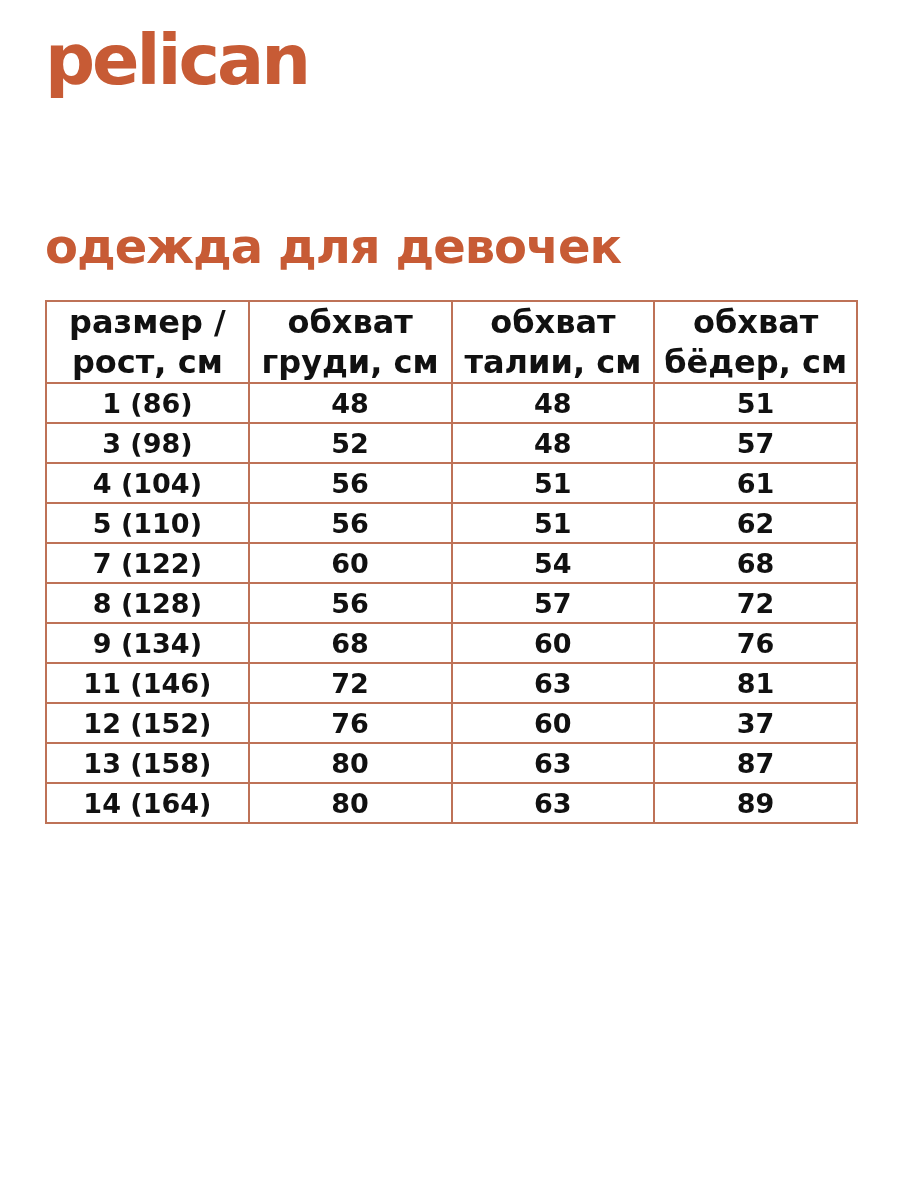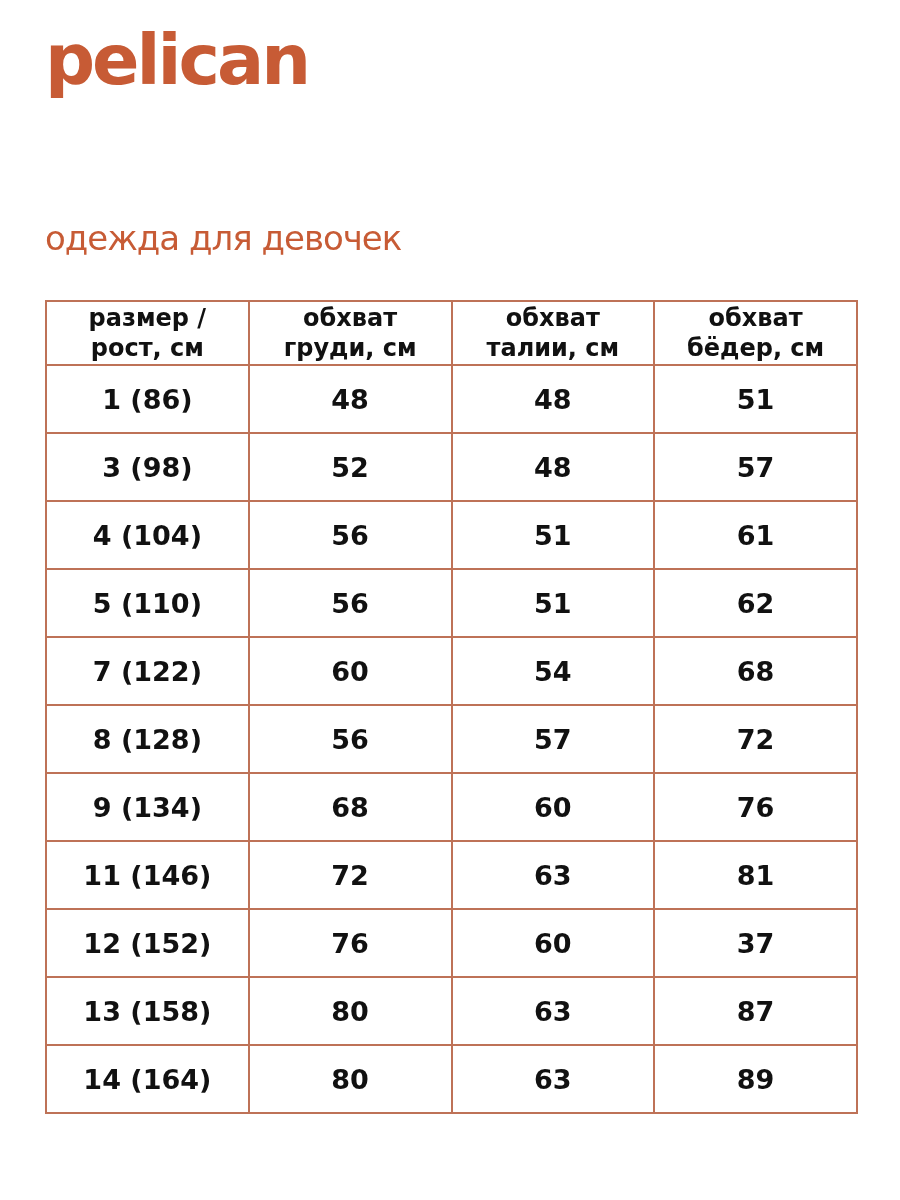--- a/index.html
+++ b/index.html
@@ -17,23 +17,23 @@
     line-height: 1.1;
     font-weight: bold;
     letter-spacing: -3px;
     color: #C75B35;
     margin-top: 8px;
   }
   .page-title {
     position: absolute;
     left: 45px;
     top: 218px;
-    font-size: 34px;
+    font-size: 48px;
     line-height: 1.2;
-    font-weight: normal;
+    font-weight: bold;
     letter-spacing: -1px;
     color: #C75B35;
   }
   table.size-table {
     position: absolute;
     left: 45px;
     top: 300px;
     width: 813px;
     border-collapse: collapse;
     table-layout: fixed;
@@ -41,28 +41,28 @@
   }
   table.size-table th,
   table.size-table td {
     border: 2px solid #BE7257;
     text-align: center;
     vertical-align: middle;
     width: 25%;
   }
   table.size-table th {
     height: 64px;
-    font-size: 24px;
+    font-size: 32px;
     line-height: 1.25;
     font-weight: bold;
     white-space: pre-line;
     color: #111111;
   }
   table.size-table td {
-    height: 68px;
+    height: 40px;
     font-size: 27px;
     font-weight: bold;
     color: #111111;
   }
 </style>
 </head>
 <body>
 
 <div class="logo">pelican</div>
 

